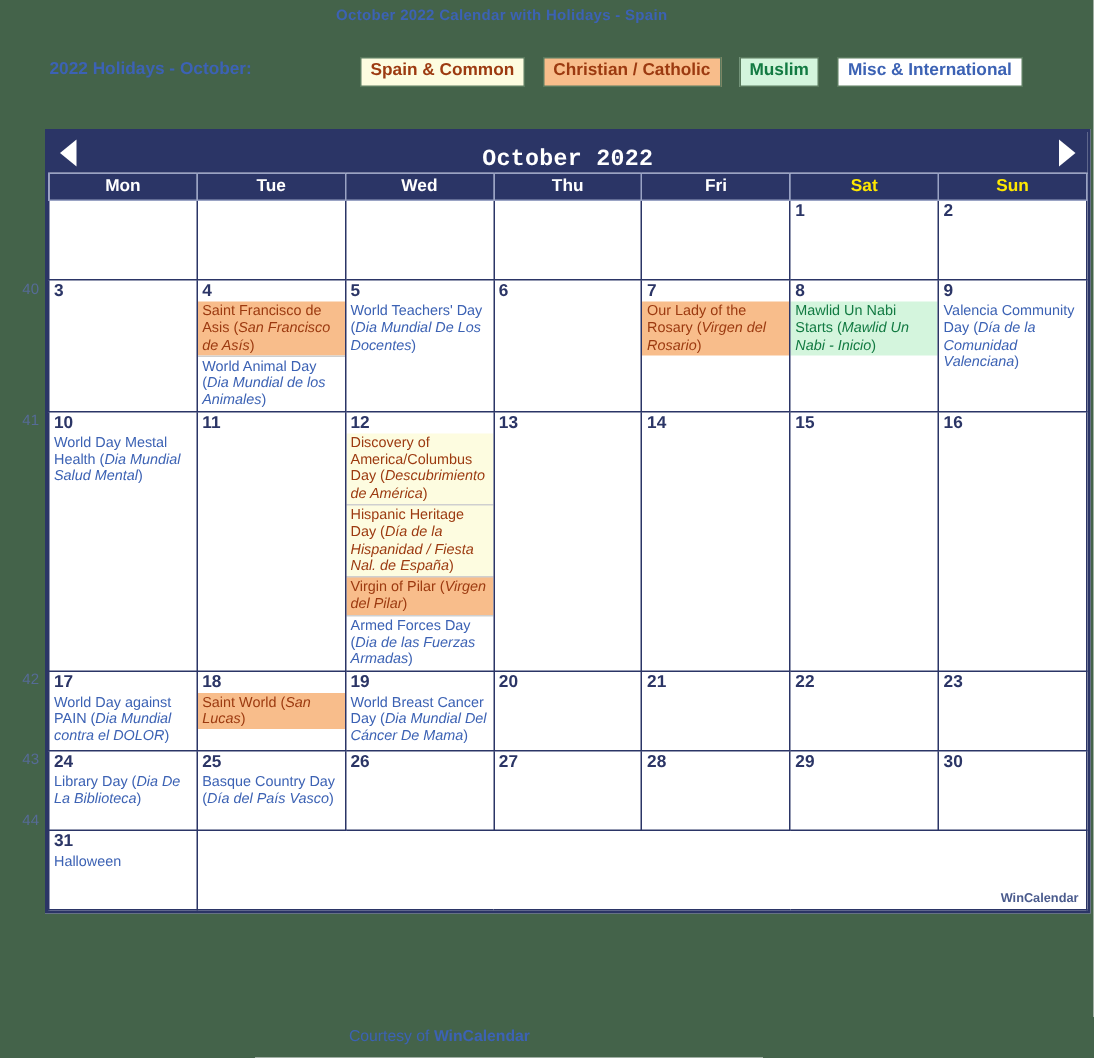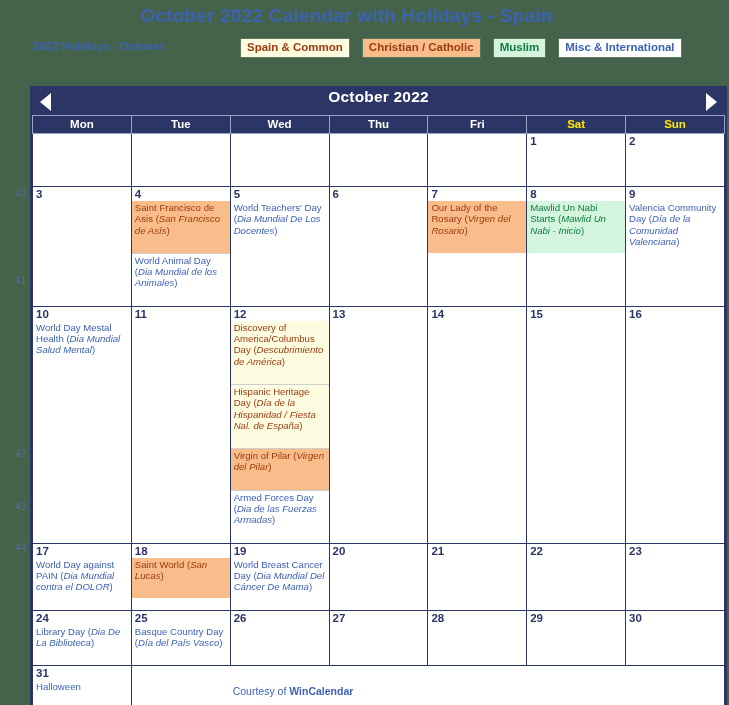--- a/index.html
+++ b/index.html
@@ -8,24 +8,23 @@
     background:#44634a;
     font-family:"Liberation Sans", sans-serif;
     overflow:hidden;
   }
   .page{position:relative;width:729px;height:705px;}
 
   
   .main-title{
     position:absolute;top:5px;left:0;width:669px;
     text-align:center;
-    font-size:19px;font-weight:bold;
+    font-size:10px;font-weight:bold;
     color:#3c62b4;
     letter-spacing:.2px;
-    padding-left:12px;
   }
 
   
   .legend-row{
     position:absolute;top:38px;left:0;width:729px;height:20px;
   }
   .legend-label{
     position:absolute;left:33px;top:2px;
     font-size:11.5px;font-weight:bold;color:#3c62b4;
   }
@@ -53,21 +52,21 @@
     border:2px solid #2b3566;
     background:#fff;
     box-sizing:border-box;
   }
   
   .month-bar{
     position:relative;
     height:27px;
     background:#2b3566;
     color:#ffffff;
-    display:flex;align-items:flex-start;justify-content:center;
+    display:flex;align-items:flex-end;justify-content:center;font-family:Liberation Mono, monospace;
   }
   .month-title{
     font-size:15.5px;font-weight:bold;color:#ffffff;letter-spacing:.2px;
   }
   .nav-arrow{
     position:absolute;top:50%;transform:translateY(-50%);
     width:0;height:0;cursor:pointer;
   }
   .nav-prev{left:8px;border-top:9px solid transparent;border-bottom:9px solid transparent;border-right:11px solid #ffffff;}
   .nav-next{right:8px;border-top:9px solid transparent;border-bottom:9px solid transparent;border-left:11px solid #ffffff;}
@@ -94,21 +93,21 @@
   td.blank{background:#d6d6d6;}
   td.wkend{background:#f7f7dc;}
 
   .daynum{
     font-size:11.5px;font-weight:bold;color:#2b3566;
     padding:1px 0 0 3px;line-height:13px;
   }
   .events{padding:0;}
   .ev{
     font-size:9.6px;line-height:11.3px;
-    padding:1px 2px 17px 3px;
+    padding:1px 2px 1px 3px;
     border-top:1px solid #cfcfcf;
   }
   .ev:first-child{border-top:none;}
   .ev i{font-style:italic;}
   .ev-spain{background:#fdfce0;color:#9c3a10;}
   .ev-christian{background:#f8bd8b;color:#9c3a10;}
   .ev-muslim{background:#d4f5dd;color:#127a42;}
   .ev-misc{background:transparent;color:#3c62b4;}
 
   

